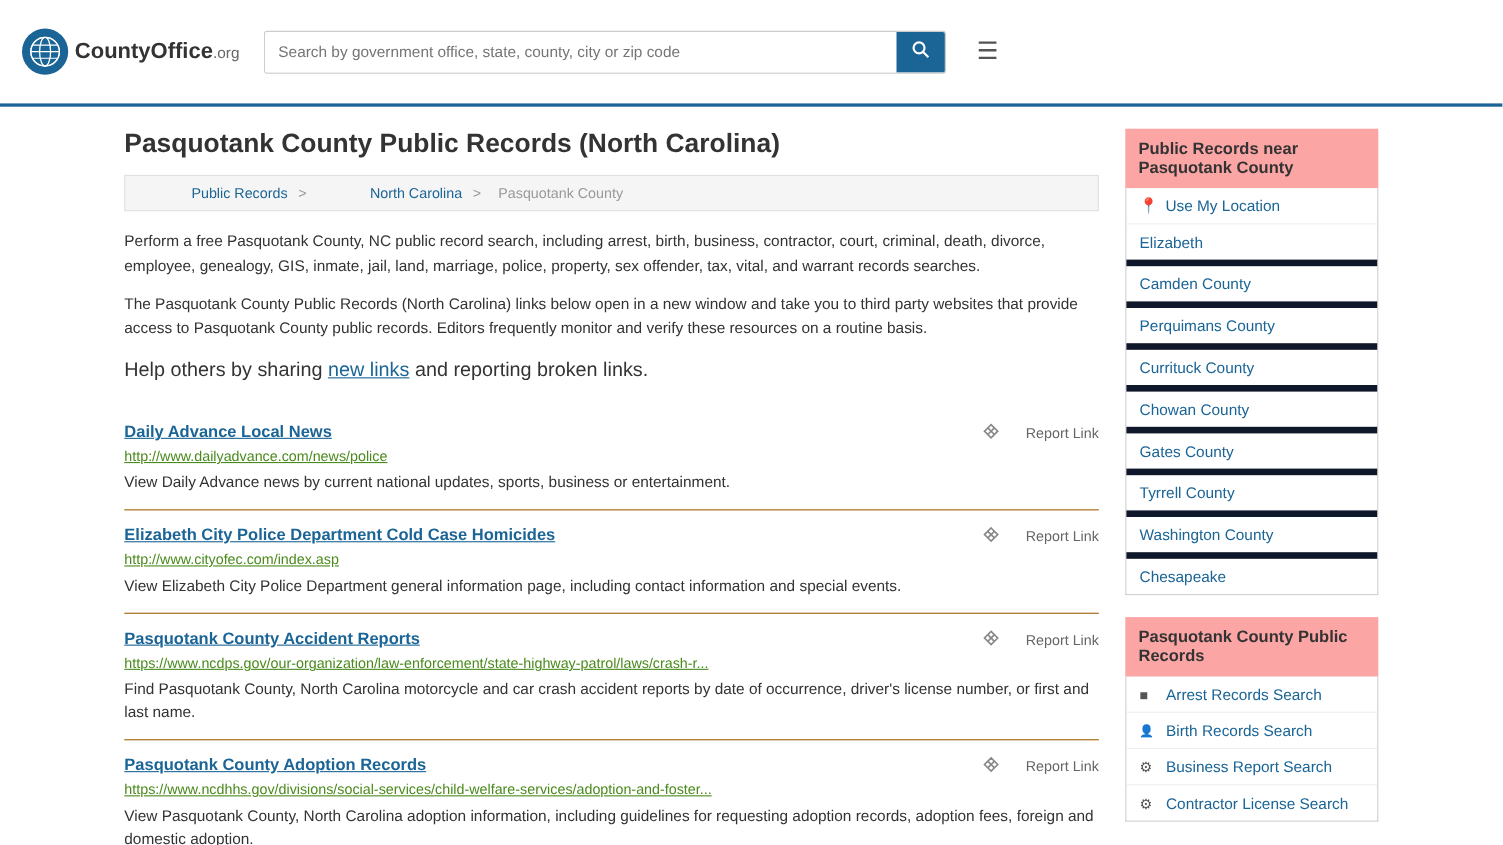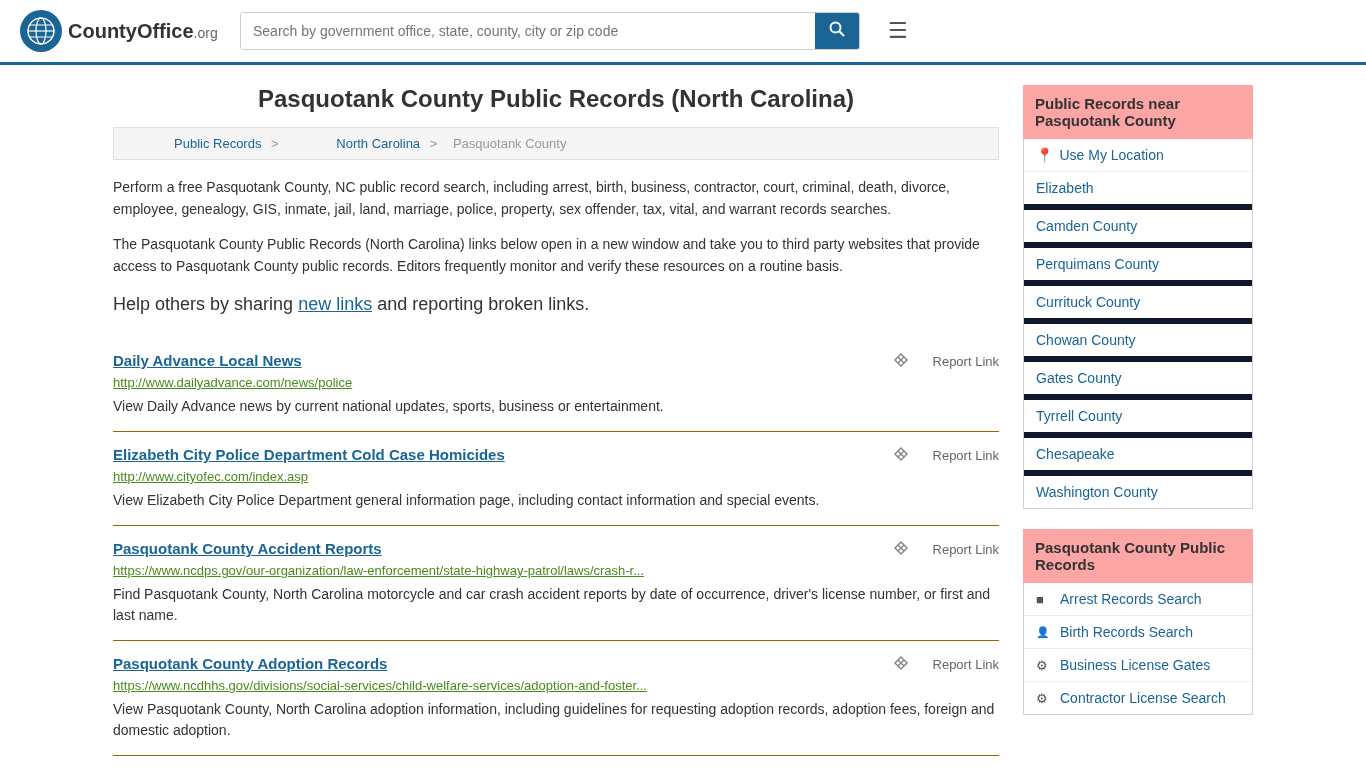--- a/index.html
+++ b/index.html
@@ -2,21 +2,21 @@
 <html><head>
   <meta charset="utf-8">
   <style>
     * { box-sizing: border-box; margin: 0; padding: 0; }
     body { font-family: Arial, sans-serif; font-size: 14px; color: #333; background: #fff; }
 
     
     #header {
       background: #fff;
       border-bottom: 3px solid #1a6496;
-      padding: 10px 20px;
+      padding: 26px 20px;
       display: flex;
       align-items: center;
       gap: 20px;
     }
     #logo-area {
       display: flex;
       align-items: center;
       gap: 6px;
       min-width: 200px;
     }
@@ -84,21 +84,20 @@
 
     
     #content {
       flex: 1;
     }
     #page-title {
       font-size: 24px;
       font-weight: bold;
       color: #333;
       margin-bottom: 14px;
-      text-align: center;
     }
     #breadcrumb {
       font-size: 13px;
       color: #666;
       margin-bottom: 16px;
       background: #f5f5f5;
       padding: 8px 12px;
       border: 1px solid #e0e0e0;
     }
     #breadcrumb a {
@@ -408,42 +407,42 @@
         <div class="sidebar-item">
           <a href="#">Chowan County</a>
         </div>
         <div class="sidebar-item">
           <a href="#">Gates County</a>
         </div>
         <div class="sidebar-item">
           <a href="#">Tyrrell County</a>
         </div>
         <div class="sidebar-item">
+          <a href="#">Washington County</a>
+        </div>
+        <div class="sidebar-item">
           <a href="#">Chesapeake</a>
-        </div>
-        <div class="sidebar-item">
-          <a href="#">Washington County</a>
         </div>
       </div>
     </div>
 
     <div class="sidebar-section">
       <div class="sidebar-header">Pasquotank County Public Records</div>
       <div class="sidebar-records-list">
         <div class="sidebar-records-item">
           <span class="rec-icon">■</span>
           <a href="#">Arrest Records Search</a>
         </div>
         <div class="sidebar-records-item">
           <span class="rec-icon" style="font-size:11px;">👤</span>
           <a href="#">Birth Records Search</a>
         </div>
         <div class="sidebar-records-item">
           <span class="rec-icon">⚙</span>
-          <a href="#">Business License Gates</a>
+          <a href="#">Business Report Search</a>
         </div>
         <div class="sidebar-records-item">
           <span class="rec-icon">⚙</span>
           <a href="#">Contractor License Search</a>
         </div>
       </div>
     </div>
 
   </div>
 </div>

